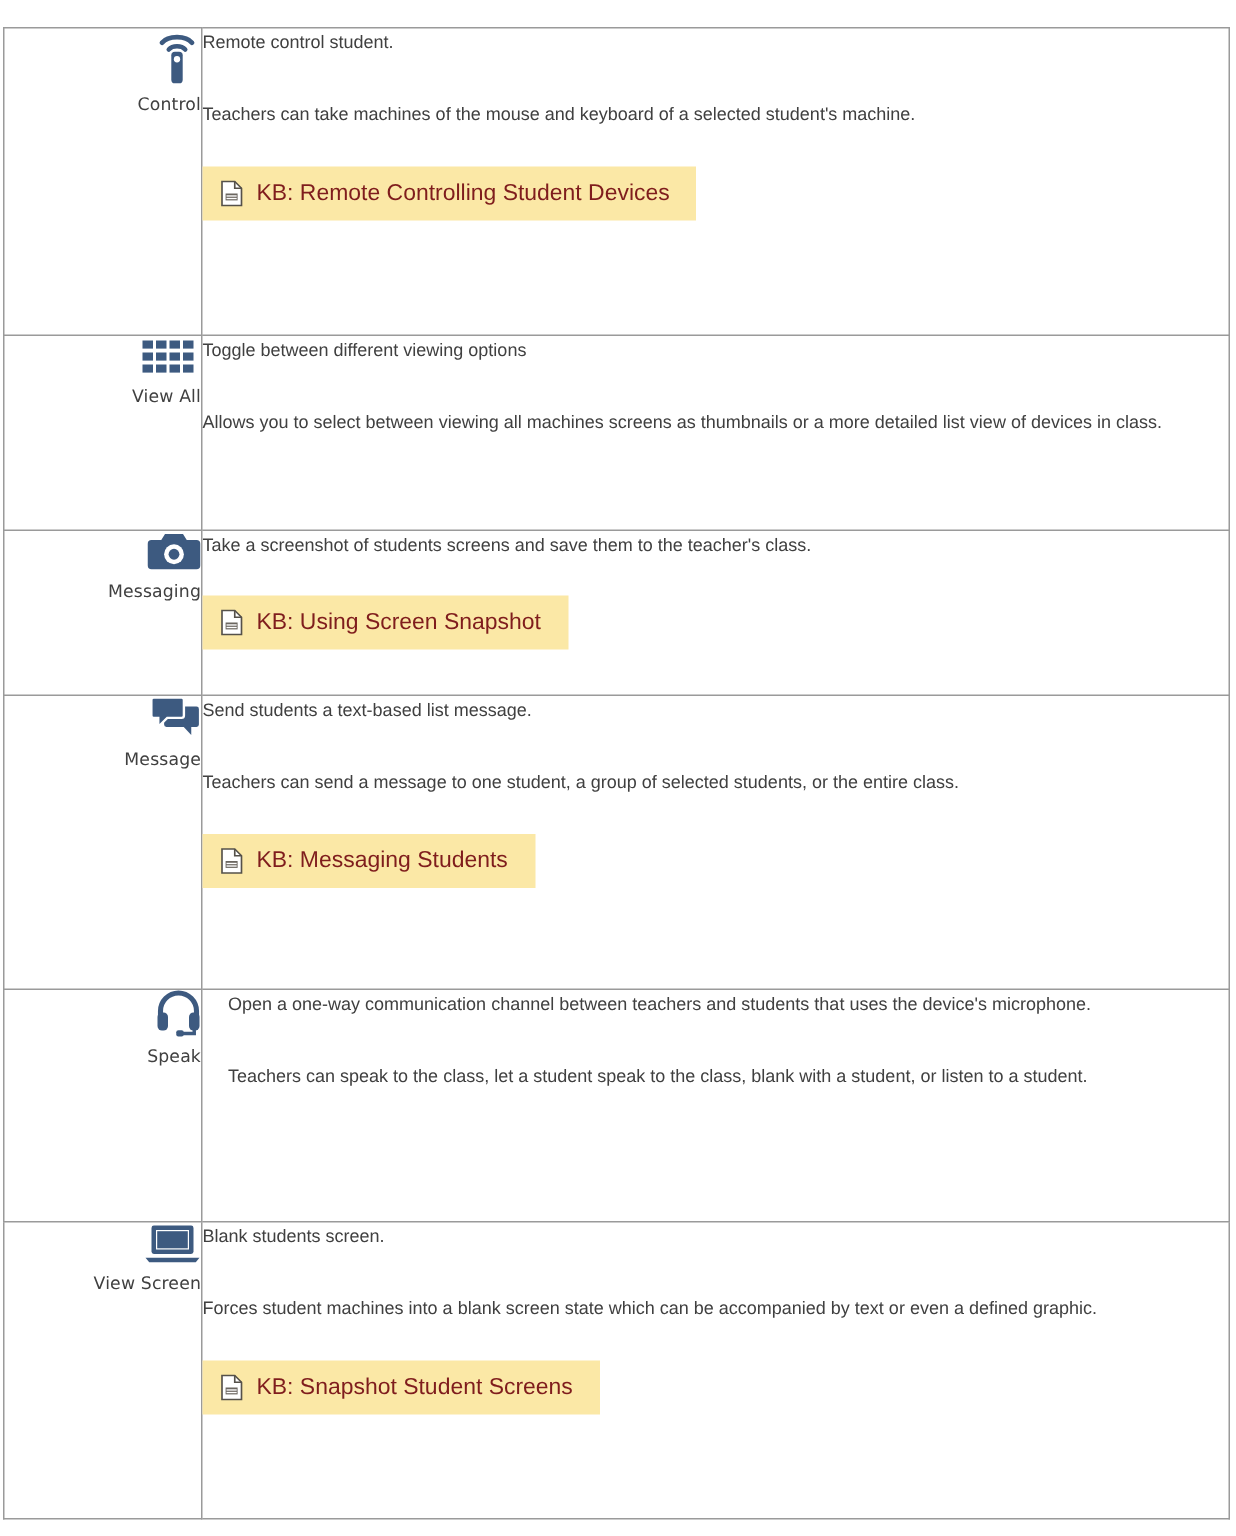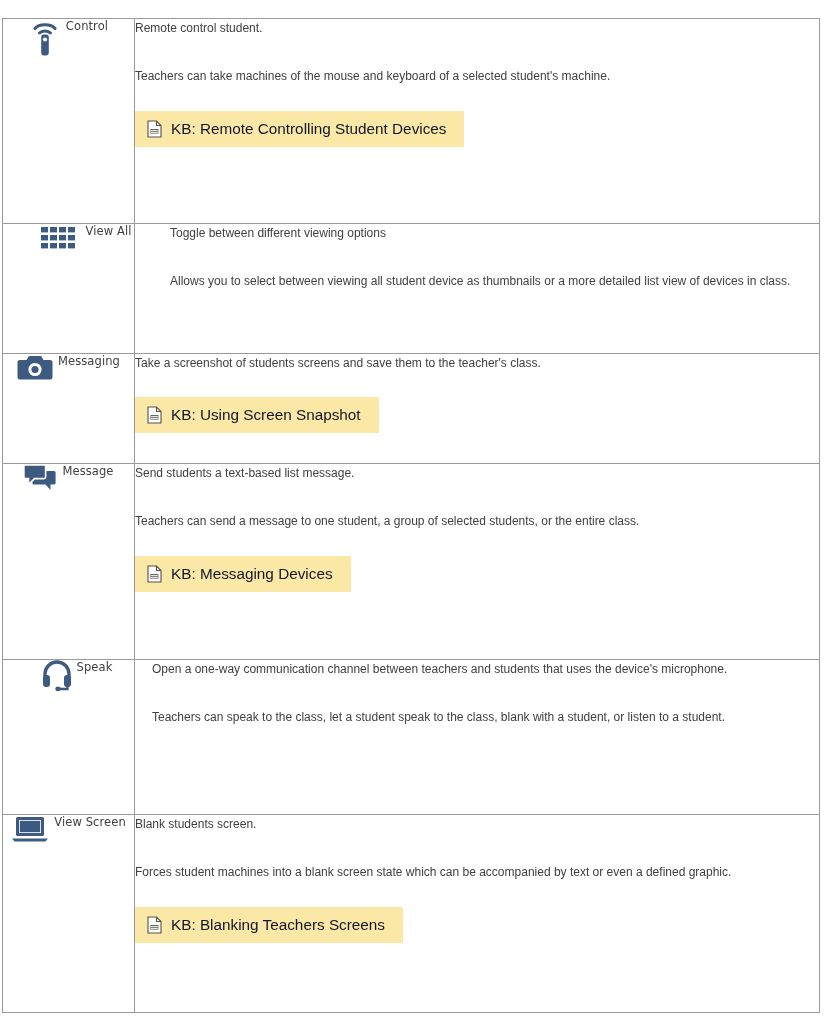--- a/index.html
+++ b/index.html
@@ -42,22 +42,22 @@
     vertical-align: middle;
     padding: 6px 4px;
   }
 
   td.desc-cell {
     padding: 11px 14px 12px 10px;
   }
 
   .icon-wrap {
     display: flex;
-    flex-direction: row;
-    align-items: flex-start;
+    flex-direction: column;
+    align-items: flex-end;
     justify-content: center;
     gap: 5px;
   }
 
   .icon-glyph {
     display: block;
     line-height: 0;
   }
 
   .icon-label {
@@ -90,28 +90,28 @@
     box-sizing: border-box;
   }
 
   .kb-badge .doc-icon {
     line-height: 0;
     flex: 0 0 auto;
   }
 
   .kb-text {
     font-size: 15.3px;
-    color: #0f172a;
+    color: #7f1d1d;
     font-family: "Liberation Sans", sans-serif;
     white-space: nowrap;
   }
 
   
   tr.row-control td { height: 204px; }
-  tr.row-viewall td { height: 129px; padding-left: 35px; }
+  tr.row-viewall td { height: 129px; }
   tr.row-snapshot td { height: 109px; }
   tr.row-message td { height: 195px; }
   tr.row-speak td { height: 154px; padding-left: 17px; }
   tr.row-blankscreen td { height: 197px; }
 </style>
 </head>
 <body>
 
 <div class="page">
   <table class="feature-table">
@@ -168,21 +168,21 @@
                   <rect x="19" y="19" width="7" height="5.4"></rect>
                   <rect x="28" y="19" width="7" height="5.4"></rect>
                 </g>
               </svg>
             </span>
             <span class="icon-label">View All</span>
           </div>
         </td>
         <td class="desc-cell">
           <p class="desc-line">Toggle between different viewing options</p>
-          <p class="desc-line">Allows you to select between viewing all student device as thumbnails or a more detailed list view of devices in class.</p>
+          <p class="desc-line">Allows you to select between viewing all machines screens as thumbnails or a more detailed list view of devices in class.</p>
         </td>
       </tr>
 
       <tr class="row-snapshot">
         <td class="icon-cell">
           <div class="icon-wrap">
             <span class="icon-glyph">
               <svg width="36" height="28" viewBox="0 0 36 28" xmlns="http://www.w3.org/2000/svg">
                 <path d="M12 2 H24 L26.5 6 H33 A2.5 2.5 0 0 1 35.5 8.5 V23 A2.5 2.5 0 0 1 33 25.5 H3 A2.5 2.5 0 0 1 0.5 23 V8.5 A2.5 2.5 0 0 1 3 6 H9.5 Z" fill="#3d5a80"></path>
                 <circle cx="18" cy="15.5" r="6.6" fill="#ffffff"></circle>
@@ -227,21 +227,21 @@
           <div class="kb-badge">
             <span class="doc-icon">
               <svg width="15" height="18" viewBox="0 0 15 18" xmlns="http://www.w3.org/2000/svg">
                 <path d="M1 1 H9.5 L14 5.5 V17 H1 Z" fill="#ffffff" stroke="#55514a" stroke-width="1.1"></path>
                 <path d="M9.5 1 V5.5 H14" fill="none" stroke="#55514a" stroke-width="1.1"></path>
                 <rect x="3.4" y="9" width="8" height="4.6" fill="#6b6660"></rect>
                 <rect x="4" y="10.2" width="6.8" height="0.9" fill="#ffffff"></rect>
                 <rect x="4" y="11.9" width="6.8" height="0.9" fill="#ffffff"></rect>
               </svg>
             </span>
-            <span class="kb-text">KB: Messaging Devices</span>
+            <span class="kb-text">KB: Messaging Students</span>
           </div>
         </td>
       </tr>
 
       <tr class="row-speak">
         <td class="icon-cell">
           <div class="icon-wrap">
             <span class="icon-glyph">
               <svg width="30" height="32" viewBox="0 0 30 32" xmlns="http://www.w3.org/2000/svg">
                 <path d="M3 18 V14 A12 12 0 0 1 27 14 V18" stroke="#3d5a80" stroke-width="3.4" fill="none" stroke-linecap="round"></path>
@@ -280,20 +280,20 @@
           <div class="kb-badge">
             <span class="doc-icon">
               <svg width="15" height="18" viewBox="0 0 15 18" xmlns="http://www.w3.org/2000/svg">
                 <path d="M1 1 H9.5 L14 5.5 V17 H1 Z" fill="#ffffff" stroke="#55514a" stroke-width="1.1"></path>
                 <path d="M9.5 1 V5.5 H14" fill="none" stroke="#55514a" stroke-width="1.1"></path>
                 <rect x="3.4" y="9" width="8" height="4.6" fill="#6b6660"></rect>
                 <rect x="4" y="10.2" width="6.8" height="0.9" fill="#ffffff"></rect>
                 <rect x="4" y="11.9" width="6.8" height="0.9" fill="#ffffff"></rect>
               </svg>
             </span>
-            <span class="kb-text">KB: Blanking Teachers Screens</span>
+            <span class="kb-text">KB: Snapshot Student Screens</span>
           </div>
         </td>
       </tr>
 
     </tbody>
   </table>
 </div>
 
 </body></html>

